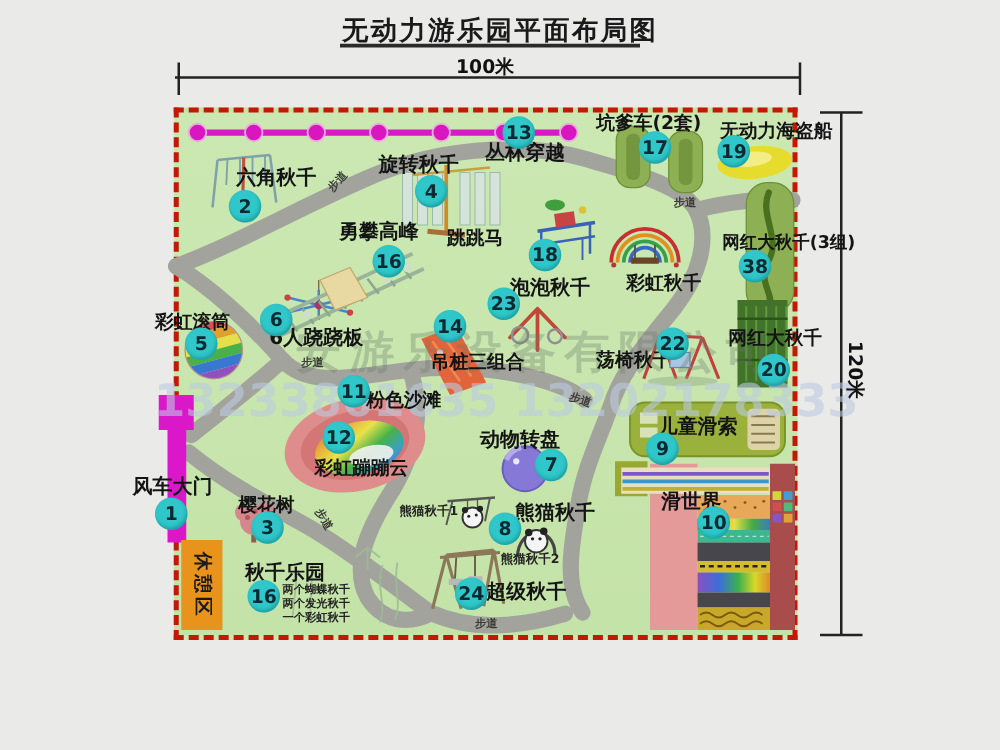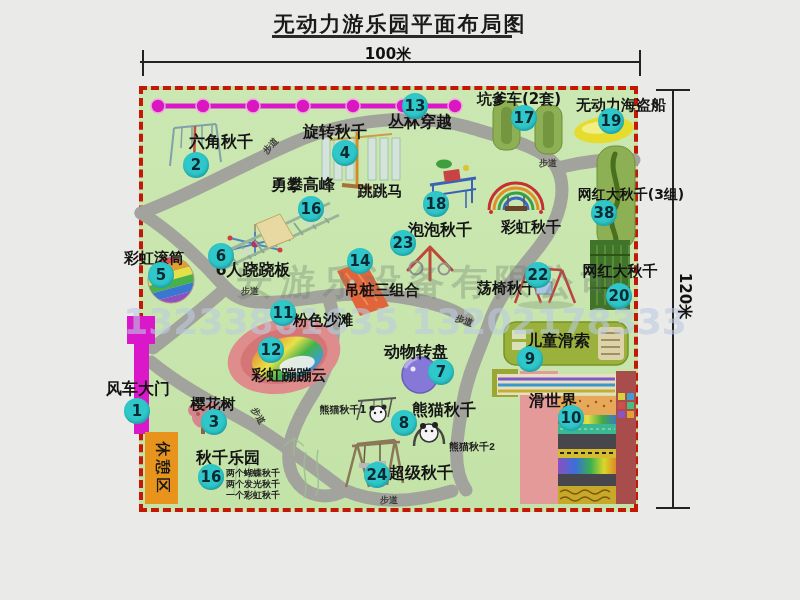--- a/index.html
+++ b/index.html
@@ -380,37 +380,37 @@
       <div class="badge" style="left: 360px; top: 261px;">14</div>
       <div class="label" style="left: 303px; top: 185px; font-size: 16px;">勇攀高峰</div>
       <div class="badge" style="left: 311px; top: 209px;">16</div>
       <div class="label" style="left: 228px; top: 458px; font-size: 16px;">秋千乐园</div>
       <div class="badge" style="left: 211px; top: 477px;">16</div>
       <div class="label" style="left: 519px; top: 99px; font-size: 15px;">坑爹车(2套)</div>
       <div class="badge" style="left: 524px; top: 118px;">17</div>
       <div class="label" style="left: 380px; top: 191px; font-size: 15px;">跳跳马</div>
       <div class="badge" style="left: 436px; top: 204px;">18</div>
       <div class="label" style="left: 621px; top: 105px; font-size: 15px;">无动力海盗船</div>
-      <div class="badge" style="left: 587px; top: 121px; margin-left: 24px;">19</div>
+      <div class="badge" style="left: 587px; top: 121px;">19</div>
       <div class="label" style="left: 620px; top: 271px; font-size: 15px;">网红大秋千</div>
       <div class="badge" style="left: 619px; top: 296px;">20</div>
       <div class="label" style="left: 631px; top: 194px; font-size: 14px;">网红大秋千(3组)</div>
       <div class="badge" style="left: 604px; top: 213px;">38</div>
       <div class="label" style="left: 507px; top: 288px; font-size: 15px;">荡椅秋千</div>
       <div class="badge" style="left: 538px; top: 275px;">22</div>
       <div class="label" style="left: 440px; top: 230px; font-size: 16px;">泡泡秋千</div>
       <div class="badge" style="left: 403px; top: 243px;">23</div>
       <div class="label" style="left: 421px; top: 473px; font-size: 16px;">超级秋千</div>
       <div class="badge" style="left: 377px; top: 475px;">24</div>
       <div class="label" style="left: 531px; top: 227px; font-size: 15px;">彩虹秋千</div>
       <div class="sub" style="left: 253px; top: 473px; font-size: 9px;">两个蝴蝶秋千</div>
       <div class="sub" style="left: 253px; top: 484px; font-size: 9px;">两个发光秋千</div>
       <div class="sub" style="left: 253px; top: 495px; font-size: 9px;">一个彩虹秋千</div>
       <div class="sub" style="left: 343px; top: 410px; font-size: 10px;">熊猫秋千1</div>
-      <div class="sub" style="left: 472px; top: 448px; font-size: 10px; font-family: Liberation Mono, monospace;">熊猫秋千2</div>
+      <div class="sub" style="left: 424px; top: 448px; font-size: 10px;">熊猫秋千2</div>
       <div class="pathlabel" style="left: 271px; top: 146px; font-size: 9px; transform: translate(-50%, -50%) rotate(-48deg);">步道</div>
       <div class="pathlabel" style="left: 548px; top: 163px; font-size: 9px;">步道</div>
       <div class="pathlabel" style="left: 250px; top: 291px; font-size: 9px;">步道</div>
       <div class="pathlabel" style="left: 464px; top: 321px; font-size: 9px; transform: translate(-50%, -50%) rotate(20deg);">步道</div>
       <div class="pathlabel" style="left: 258px; top: 416px; font-size: 9px; transform: translate(-50%, -50%) rotate(60deg);">步道</div>
       <div class="pathlabel" style="left: 389px; top: 500px; font-size: 9px;">步道</div>
     </div>
 
 
 </div>

